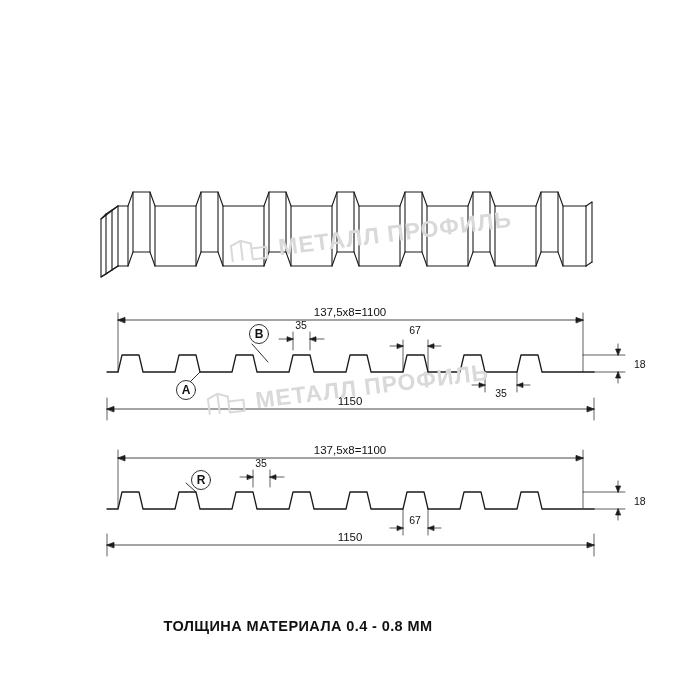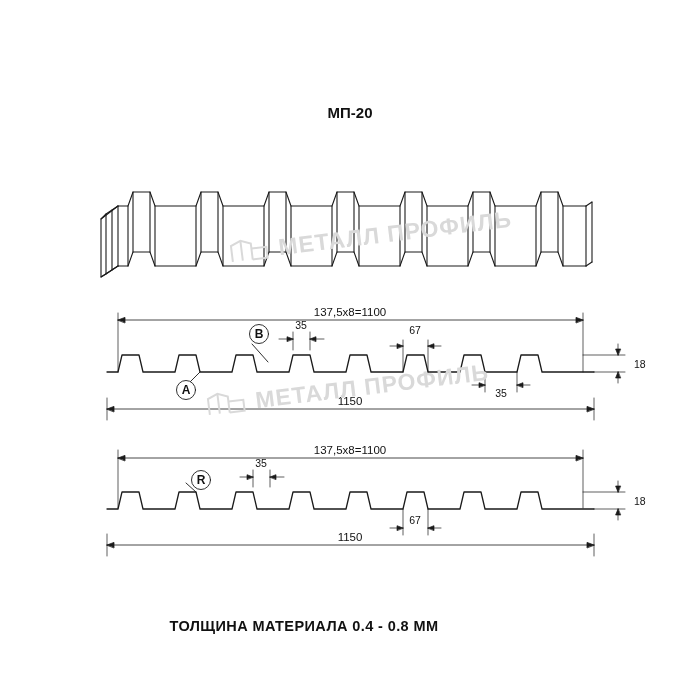--- a/index.html
+++ b/index.html
@@ -44,21 +44,20 @@
   .footer-note {
     position: absolute;
     left: 0;
     top: 618px;
     width: 596px;
     text-align: center;
     font-size: 14.5px;
     font-weight: bold;
     letter-spacing: 0.4px;
     color: #111;
-    margin-left: 6px;
   }
   svg.canvas {
     position: absolute;
     left: 0;
     top: 0;
   }
   .wm {
     position: absolute;
     pointer-events: none;
     user-select: none;
@@ -90,21 +89,20 @@
     font-size: 12px;
     font-weight: bold;
     fill: #111;
   }
 </style>
 </head>
 <body>
 
 <div class="page">
 
-  <div class="subtitle">МП-20</div>
 
   <svg class="canvas" width="700" height="700">
     <g fill="none" stroke="#1a1a1a" stroke-width="1.1" stroke-linejoin="round" stroke-linecap="round">
 
       <path d="M118,266
                L128,266 L133,252 L150,252 L155,266
                L196,266 L201,252 L218,252 L223,266
                L264,266 L269,252 L286,252 L291,266
                L332,266 L337,252 L354,252 L359,266
                L400,266 L405,252 L422,252 L427,266

